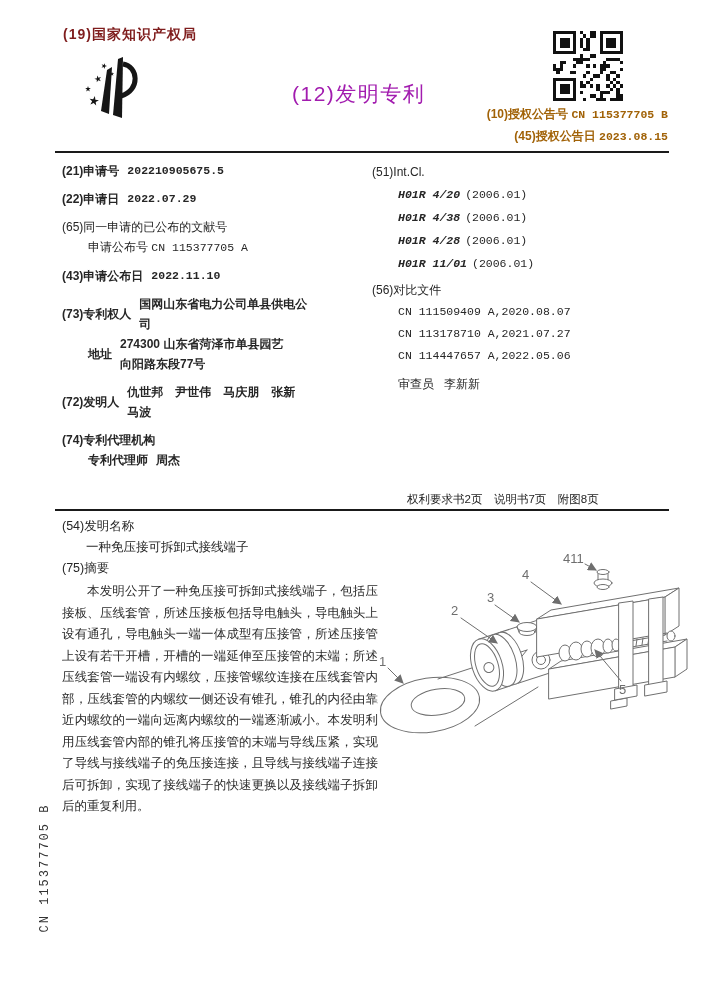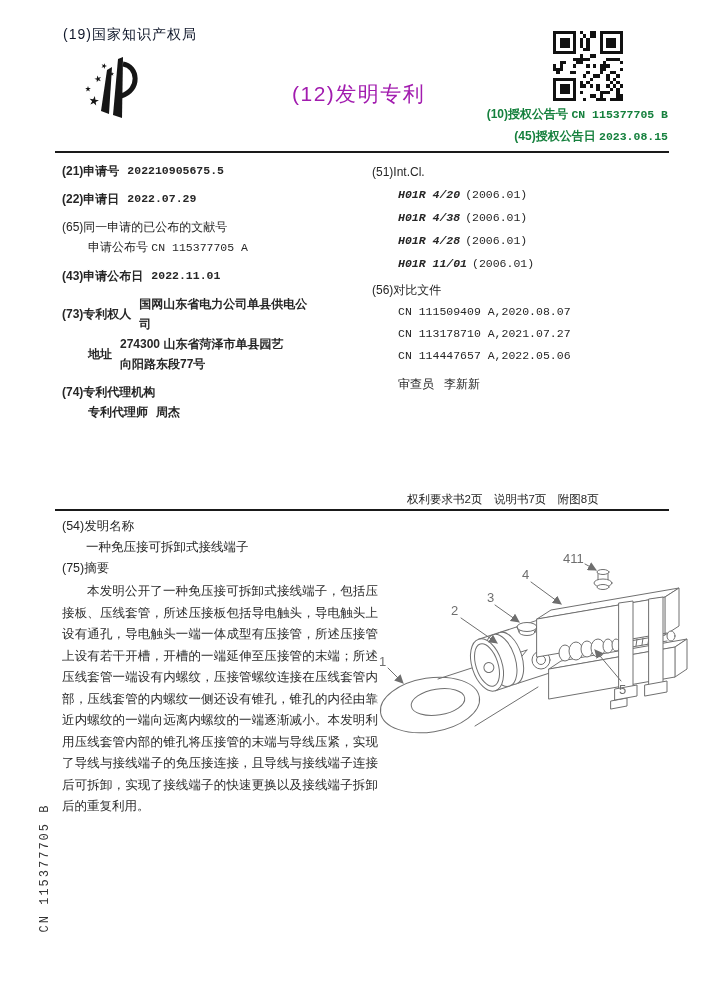--- a/index.html
+++ b/index.html
@@ -1,23 +1,23 @@
 <!DOCTYPE html>
 <html><head>
 <meta charset="utf-8">
 <style>
   html,body{margin:0;padding:0;background:#ffffff;}
   .page{position:relative;width:714px;height:990px;background:#fff;overflow:hidden;
         font-family:"Liberation Sans","DejaVu Sans",sans-serif;color:#262626;}
   
-  .office{position:absolute;left:63px;top:26px;font-size:14px;letter-spacing:1px;color:#0f172a;}
+  .office{position:absolute;left:63px;top:26px;font-size:14px;letter-spacing:1px;color:#7f1d1d;font-weight:bold;}
   .logo{position:absolute;left:78px;top:56px;width:62px;height:92px;}
   .doctype{position:absolute;left:292px;top:80px;font-size:21px;letter-spacing:1.5px;color:#a21caf;}
   .qr{position:absolute;left:553px;top:31px;width:70px;height:70px;}
-  .pub{position:absolute;right:46px;font-size:12px;font-weight:bold;color:#15803d;white-space:nowrap;}
+  .pub{position:absolute;right:46px;font-size:12px;font-weight:bold;color:#a16207;white-space:nowrap;}
   .pub1{top:106px;} .pub2{top:128px;}
   .pub .mono{font-weight:bold;}
   .rule{position:absolute;left:55px;width:614px;height:2px;background:#1a1a1a;}
   .rule1{top:151px;} .rule2{top:509px;}
   
   .colL{position:absolute;left:62px;top:161px;width:312px;font-size:12px;line-height:20px;}
   .colR{position:absolute;left:372px;top:161px;width:300px;font-size:12px;line-height:22px;}
   .item{margin-bottom:8px;}
   .frow{display:flex;align-items:center;font-weight:bold;}
   .frow .lbl{white-space:nowrap;margin-right:8px;}
@@ -285,31 +285,35 @@
     </div>
     <div class="item">
       <div>(65)同一申请的已公布的文献号</div>
       <div class="ind">
         <span>申请公布号</span>
         <span class="mono">CN 115377705 A</span>
       </div>
     </div>
     <div class="item frow">
       <span class="lbl">(43)申请公布日</span>
-      <span class="val mono">2022.11.01</span>
+      <span class="val mono">2022.11.10</span>
     </div>
     <div class="item">
       <div class="frow">
         <span class="lbl">(73)专利权人</span>
         <span class="val narrow1">国网山东省电力公司单县供电公司</span>
       </div>
       <div class="frow ind">
         <span class="lbl">地址</span>
         <span class="val narrow2">274300 山东省菏泽市单县园艺向阳路东段77号</span>
       </div>
+    </div>
+    <div class="item frow">
+      <span class="lbl">(72)发明人</span>
+      <span class="val narrow2">仇世邦　尹世伟　马庆朋　张新　马波</span>
     </div>
     <div class="item">
       <div class="frow">
         <span class="lbl">(74)专利代理机构</span>
       </div>
       <div class="frow ind">
         <span class="lbl">专利代理师</span>
         <span class="val">周杰</span>
       </div>
     </div>

